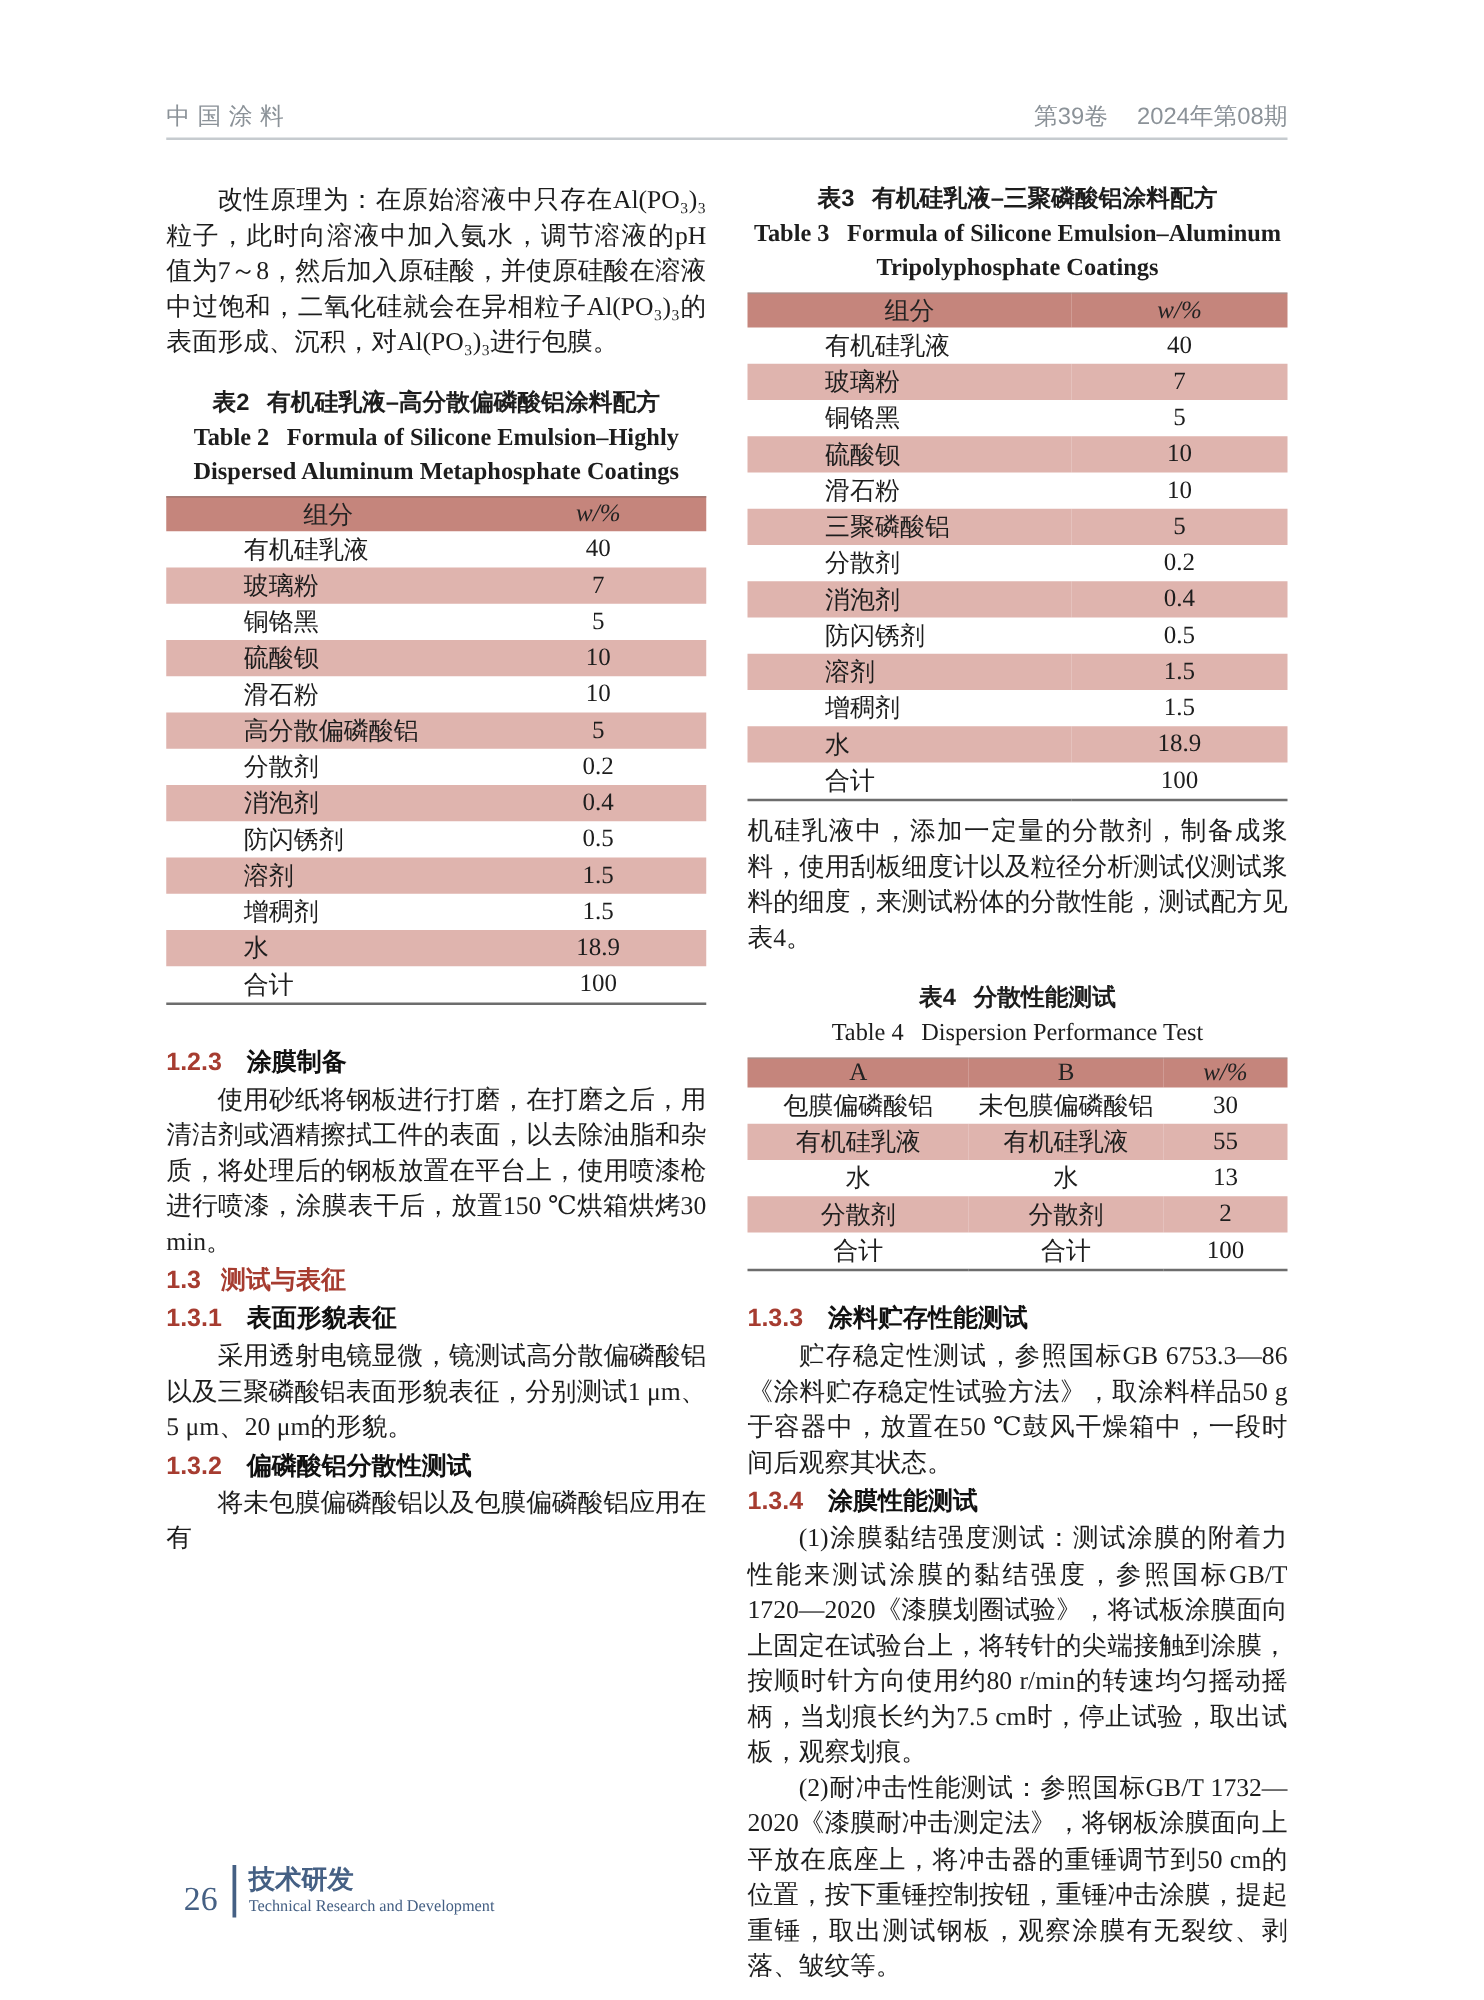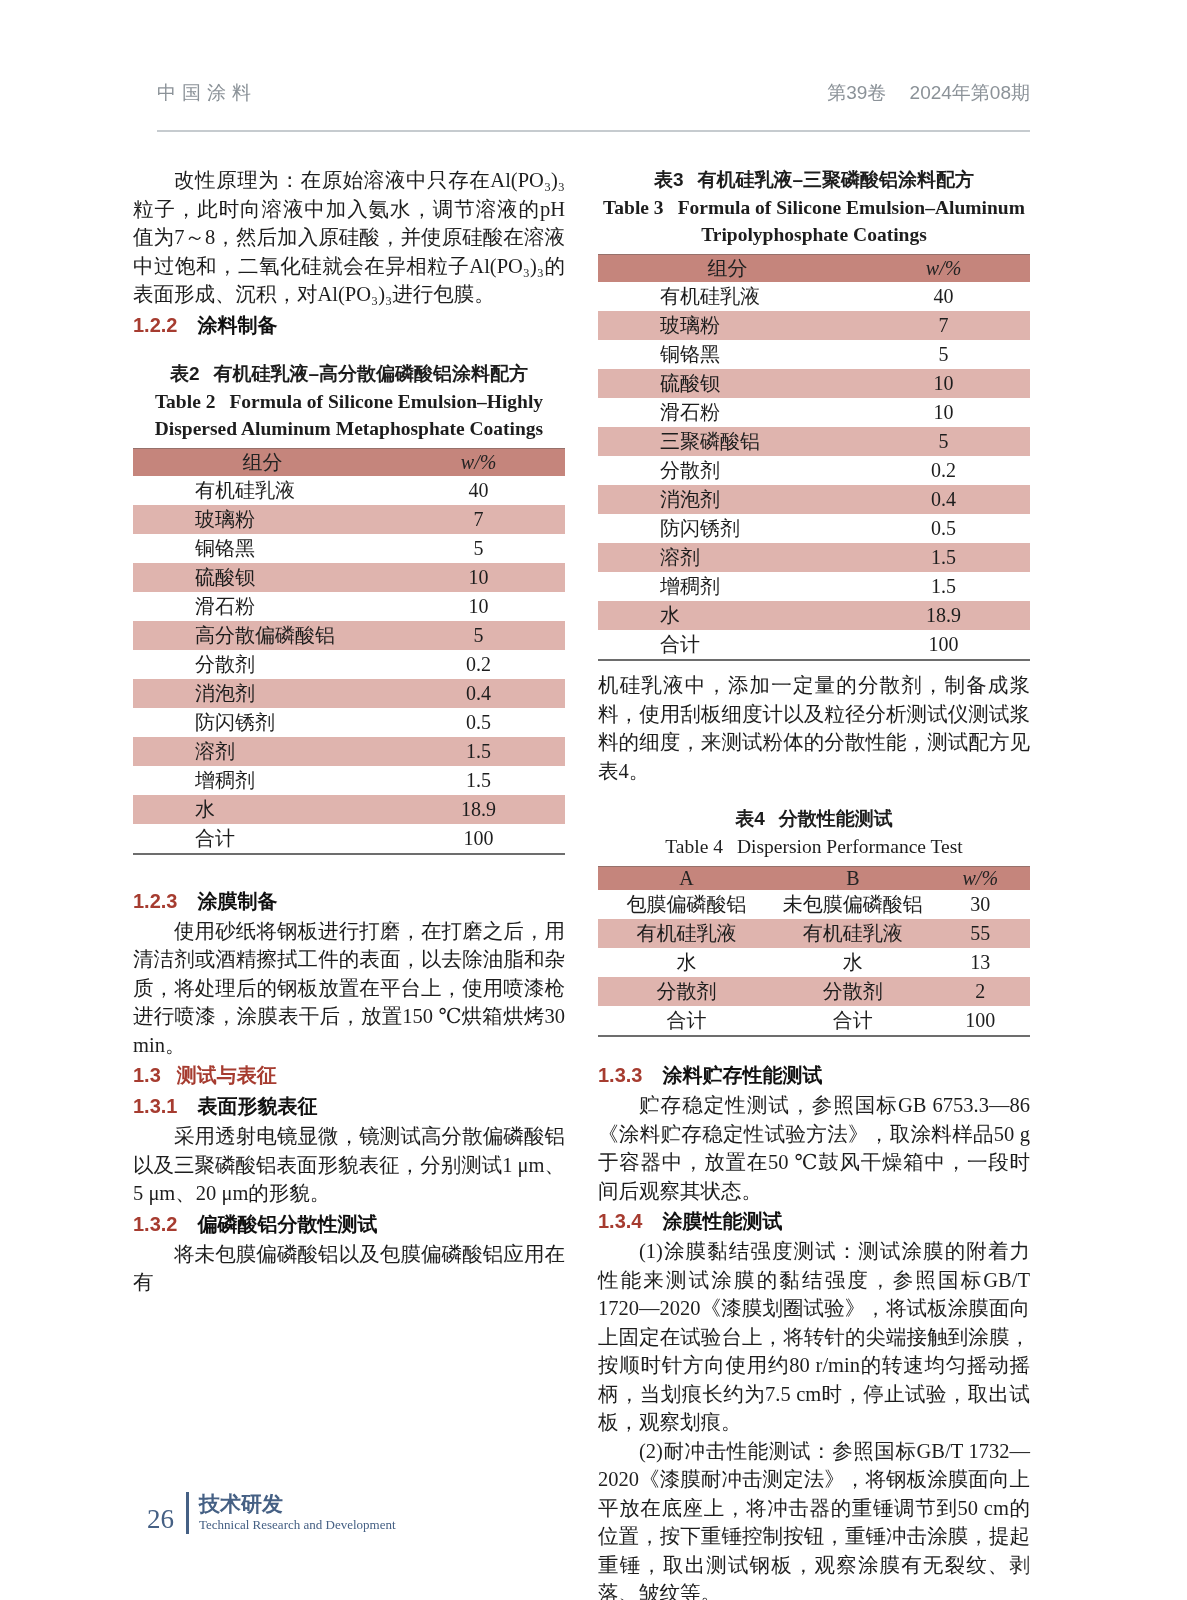--- a/index.html
+++ b/index.html
@@ -5,25 +5,24 @@
   html,body{margin:0;padding:0;background:#ffffff;}
   body{
     width:1187px;height:1600px;position:relative;overflow:hidden;
     font-family:"Liberation Serif","DejaVu Serif",serif;
     color:#1d1d1d;
   }
   .page{position:absolute;left:133px;top:0;width:897px;}
   
   .pagehead{
     display:flex;justify-content:space-between;align-items:flex-start;
-    padding-top:80px;padding-bottom:24px;
+    padding-top:80px;padding-bottom:4px;
     border-bottom:2px solid #c6cbcf;
     color:#8b9298;font-size:19px;
     font-family:"Liberation Sans","DejaVu Sans",sans-serif;
-    margin-left:24px;
   }
   .pagehead .journal{letter-spacing:6px;}
   .pagehead .right span{margin-left:18px;}
   
   .cols{display:flex;gap:33px;margin-top:34px;}
   .col{width:432px;}
   
   .para{
     font-size:20.5px;line-height:28.5px;text-align:justify;
     text-indent:2em;margin:0;
@@ -100,23 +99,20 @@
       <span>第39卷</span>
       <span>2024年第08期</span>
     </span>
   </div>
 
   <div class="cols">
 
     <div class="col">
       <p class="para">改性原理为：在原始溶液中只存在Al(PO₃)₃粒子，此时向溶液中加入氨水，调节溶液的pH值为7～8，然后加入原硅酸，并使原硅酸在溶液中过饱和，二氧化硅就会在异相粒子Al(PO₃)₃的表面形成、沉积，对Al(PO₃)₃进行包膜。</p>
 
-      <div class="sechead">
-        <span class="num">1.2.2</span><span>涂料制备</span>
-      </div>
 
 
       <div class="tablewrap">
         <div class="tcap">
           <span class="zh"><span class="lab">表2</span><span>有机硅乳液–高分散偏磷酸铝涂料配方</span></span>
           <span class="en"><span class="lab">Table 2</span><span>Formula of Silicone Emulsion–Highly Dispersed Aluminum Metaphosphate Coatings</span></span>
         </div>
         <table class="ftab c2">
           <colgroup>
               <col class="c1">

